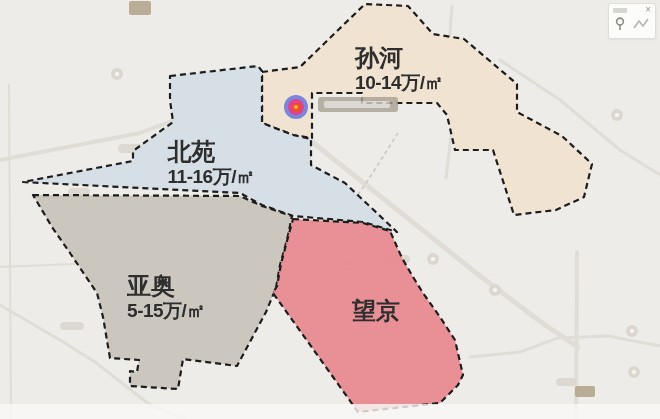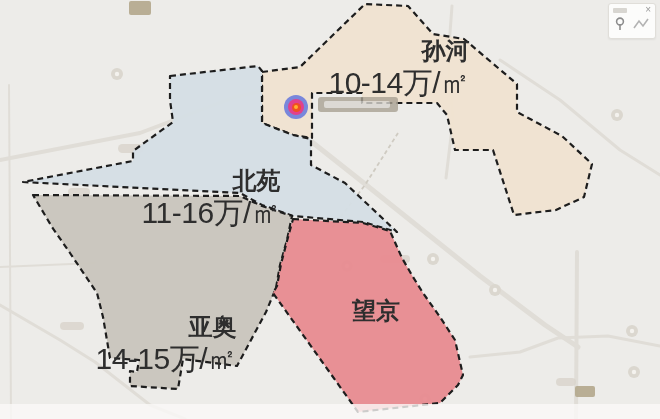--- a/index.html
+++ b/index.html
@@ -5,24 +5,24 @@
   html,body{margin:0;padding:0;background:#888;}
   *{box-sizing:border-box;}
   #stage{
     position:relative;width:660px;height:419px;overflow:hidden;
     background:#edece9;
     font-family:"Liberation Sans","DejaVu Sans",sans-serif;
   }
   #map-svg{position:absolute;left:0;top:0;}
   .region-label{
     position:absolute;transform:translate(-50%,-50%);
-    text-align:right;color:#2e2e2e;white-space:nowrap;line-height:1.18;
+    text-align:left;color:#2e2e2e;white-space:nowrap;line-height:1.18;
   }
   .region-name{font-size:24px;font-weight:700;}
-  .region-price{font-size:30px;font-weight:400;letter-spacing:-0.5px;}
+  .region-price{font-size:19px;font-weight:700;letter-spacing:-0.5px;}
   
   .marker{position:absolute;width:26px;height:26px;transform:translate(-50%,-50%);}
   .marker .ring{position:absolute;border-radius:50%;}
   .marker .r-outer{left:1px;top:1px;width:24px;height:24px;opacity:.8;}
   .marker .r-mid{left:5px;top:5px;width:16px;height:16px;}
   .marker .r-core{left:8.5px;top:8.5px;width:9px;height:9px;}
   .marker .r-center{left:11px;top:11px;width:4px;height:4px;}
   
   .map-label-box{
     position:absolute;border-radius:3px;opacity:.8;
@@ -115,24 +115,24 @@
         <polyline points="1,10 6,3 10,8 15,1" fill="none" stroke="#b3b3b3" stroke-width="1.6"></polyline>
       </svg>
     </div>
   </div>
 
   <div class="bottom-strip"></div>
 <div class="region-label" style="left: 399px; top: 69px;">
       <div class="region-name">孙河</div>
       <div class="region-price">10-14万/㎡</div>
     </div>
-    <div class="region-label" style="left: 211px; top: 163px; margin-top: 36px;">
+    <div class="region-label" style="left: 211px; top: 163px;">
       <div class="region-name">北苑</div>
       <div class="region-price">11-16万/㎡</div>
     </div>
-    <div class="region-label" style="left: 166px; top: 297px; margin-top: 48px;">
+    <div class="region-label" style="left: 166px; top: 297px;">
       <div class="region-name">亚奥</div>
-      <div class="region-price">14-15万/㎡</div>
+      <div class="region-price">5-15万/㎡</div>
     </div>
     <div class="region-label" style="left: 376px; top: 311px;">
       <div class="region-name">望京</div>
     </div>
   </div>
 
 </body></html>

